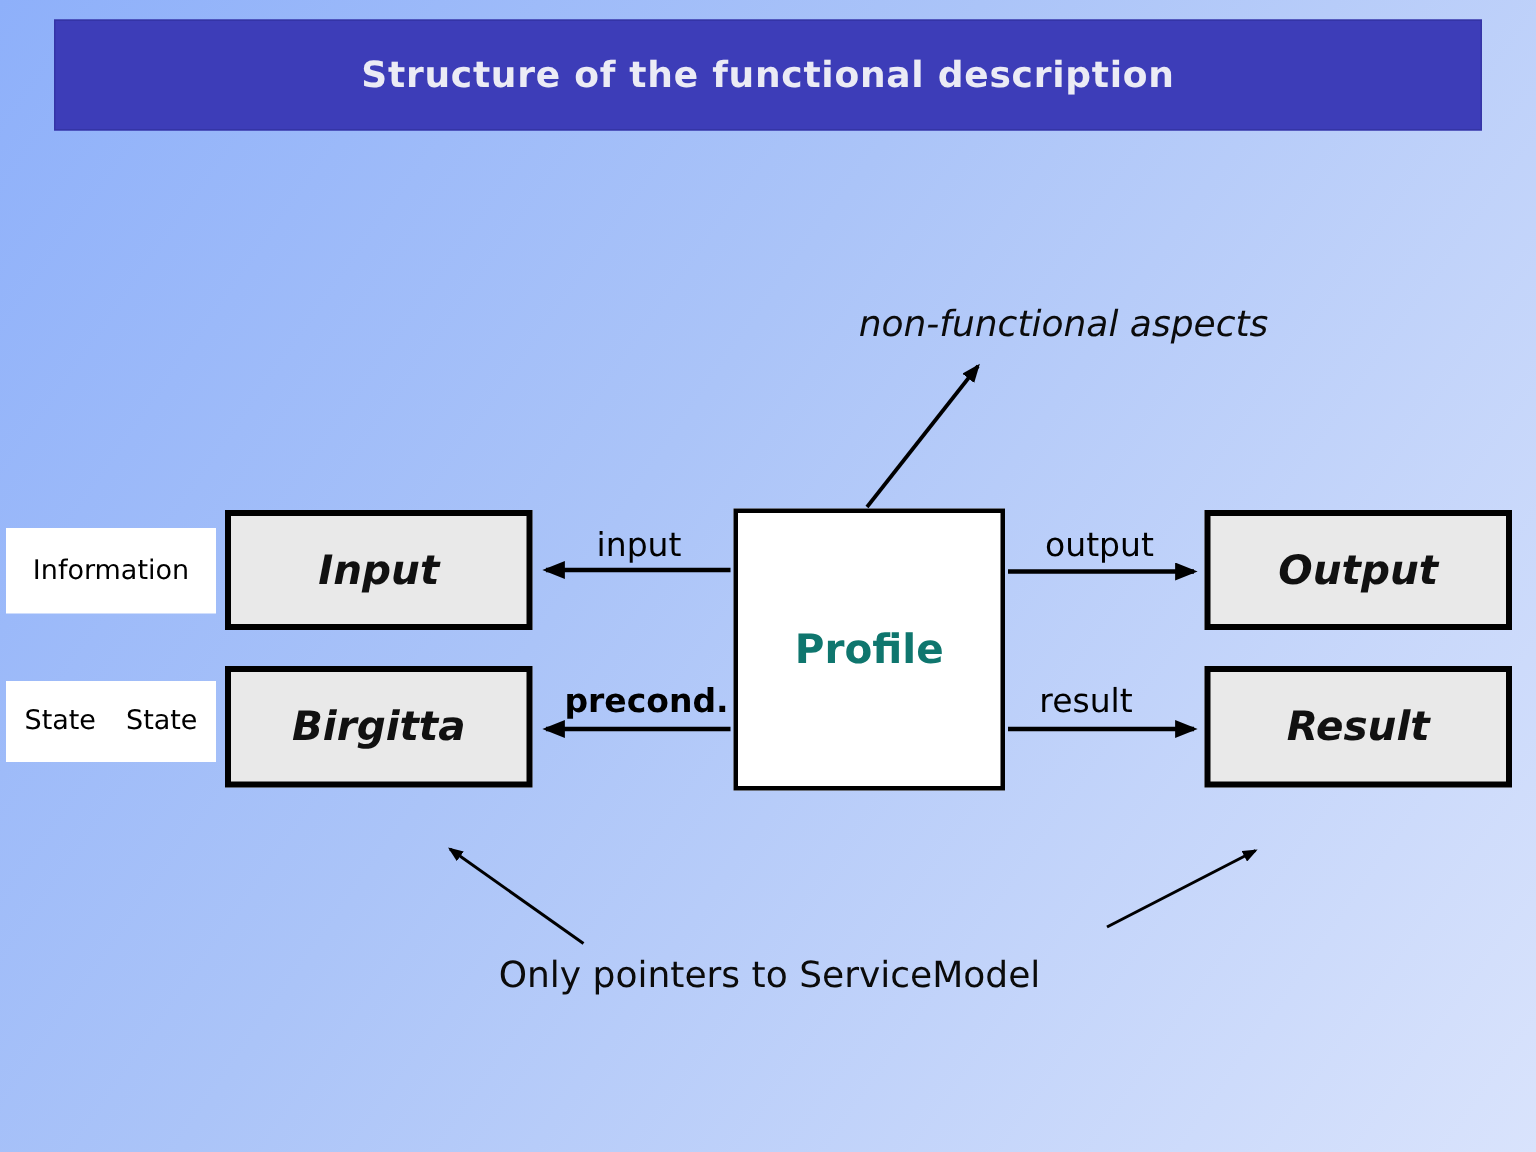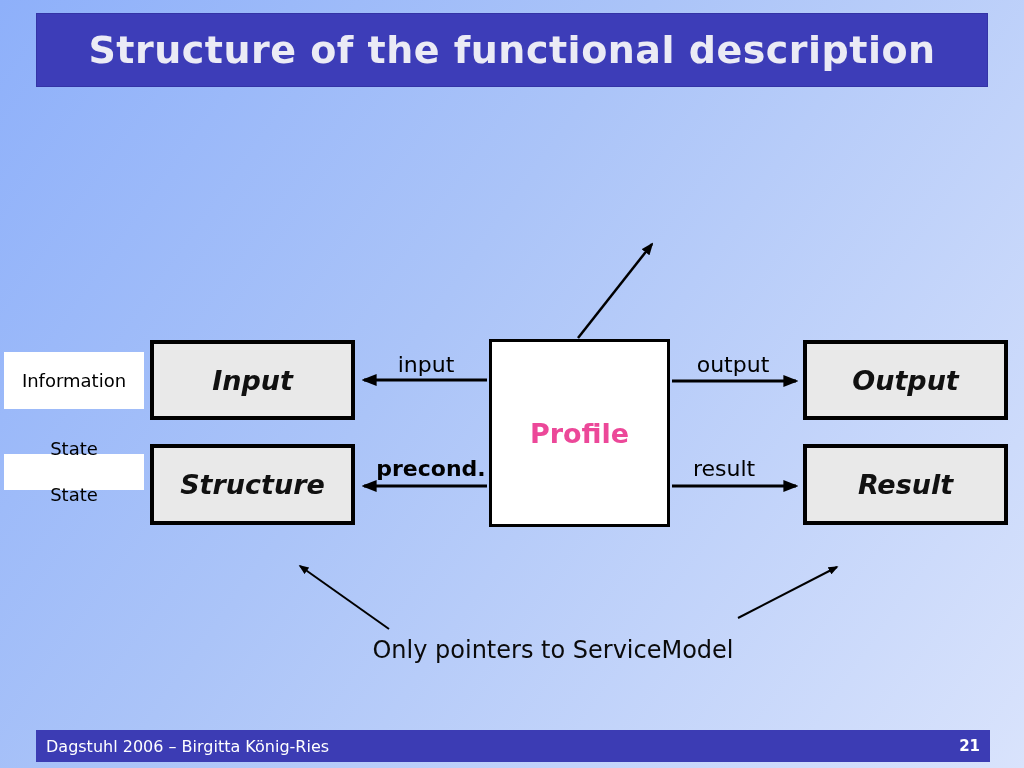--- a/index.html
+++ b/index.html
@@ -7,35 +7,35 @@
   .slide{
     position:relative;width:1024px;height:768px;overflow:hidden;
     background:linear-gradient(125deg,#8eb0fa 0%,#abc4f8 42%,#d9e3fc 100%);
   }
   .title-bar{
     position:absolute;left:36px;top:13px;width:952px;height:74px;
     background:#3d3db8;border:1px solid #3434a6;box-sizing:border-box;
     display:flex;align-items:center;justify-content:center;
   }
   .title-bar span{
-    color:#ebebf5;font-size:38px;font-weight:bold;letter-spacing:.5px;
+    color:#ebebf5;font-size:24px;font-weight:bold;letter-spacing:.5px;
   }
   .box{
     position:absolute;box-sizing:border-box;border:4px solid #000;
     background:#e9e9e9;display:flex;align-items:center;justify-content:center;
   }
   .box .lbl{font-size:27px;font-weight:bold;font-style:italic;color:#111;}
   .profile{
     position:absolute;left:489px;top:339px;width:181px;height:188px;
     box-sizing:border-box;border:3px solid #000;background:#ffffff;
     display:flex;align-items:center;justify-content:center;
   }
-  .profile .lbl{font-size:27px;font-weight:bold;color:#ec4899;}
+  .profile .lbl{font-size:27px;font-weight:bold;color:#0f766e;}
   .side-label{
-    position:absolute;background:#ffffff;display:flex;flex-direction:column;
+    position:absolute;background:#ffffff;display:flex;
     align-items:center;justify-content:center;text-align:center;
     font-size:18px;line-height:26px;color:#000;
   }
   .arrow-label{
     position:absolute;transform:translate(-50%,-50%);
     font-size:22px;color:#000;white-space:nowrap;
   }
   .annotation{
     position:absolute;transform:translate(-50%,-50%);
     font-size:24px;color:#0b0b0b;white-space:nowrap;
@@ -71,46 +71,43 @@
     <line x1="672" y1="486" x2="796" y2="486" stroke="#000" stroke-width="3" marker-end="url(#ah)"></line>
     <line x1="578" y1="338" x2="652" y2="244" stroke="#000" stroke-width="2.5" marker-end="url(#ah)"></line>
     <line x1="389" y1="629" x2="300" y2="566" stroke="#000" stroke-width="2" marker-end="url(#ah)"></line>
     <line x1="738" y1="618" x2="837" y2="567" stroke="#000" stroke-width="2" marker-end="url(#ah)"></line>
   </svg>
 
   <div class="box" style="left:150px;top:340px;width:205px;height:80px;">
     <span class="lbl">Input</span>
   </div>
   <div class="box" style="left:150px;top:444px;width:205px;height:81px;">
-    <span class="lbl">Structure</span>
+    <span class="lbl">Birgitta</span>
   </div>
   <div class="box" style="left:803px;top:340px;width:205px;height:80px;">
     <span class="lbl">Output</span>
   </div>
   <div class="box" style="left:803px;top:444px;width:205px;height:81px;">
     <span class="lbl">Result</span>
   </div>
 
   <div class="profile">
     <span class="lbl">Profile</span>
   </div>
 
   <div class="side-label" style="left:4px;top:352px;width:140px;height:57px;">
     <span>Information</span>
   </div>
-  <div class="side-label" style="left:4px;top:454px;width:140px;height:36px;gap:20px;">
+  <div class="side-label" style="left:4px;top:454px;width:140px;height:54px;gap:20px;">
     <span>State</span>
     <span>State</span>
   </div>
 
   <div class="arrow-label" style="left:426px;top:364px;">input</div>
   <div class="arrow-label" style="left:431px;top:468px;font-weight:bold;">precond.</div>
   <div class="arrow-label" style="left:733px;top:364px;">output</div>
   <div class="arrow-label" style="left:724px;top:468px;">result</div>
 
-  <div class="annotation" style="left:513px;top:650px;margin-left:40px;">Only pointers to ServiceModel</div>
+  <div class="annotation italic" style="left:709px;top:216px;">non-functional aspects</div>
+  <div class="annotation" style="left:513px;top:650px;">Only pointers to ServiceModel</div>
 
-  <div class="footer-bar">
-    <span class="credit">Dagstuhl 2006 – Birgitta König-Ries</span>
-    <span class="page">21</span>
-  </div>
 
 </div>
 
 </body></html>

